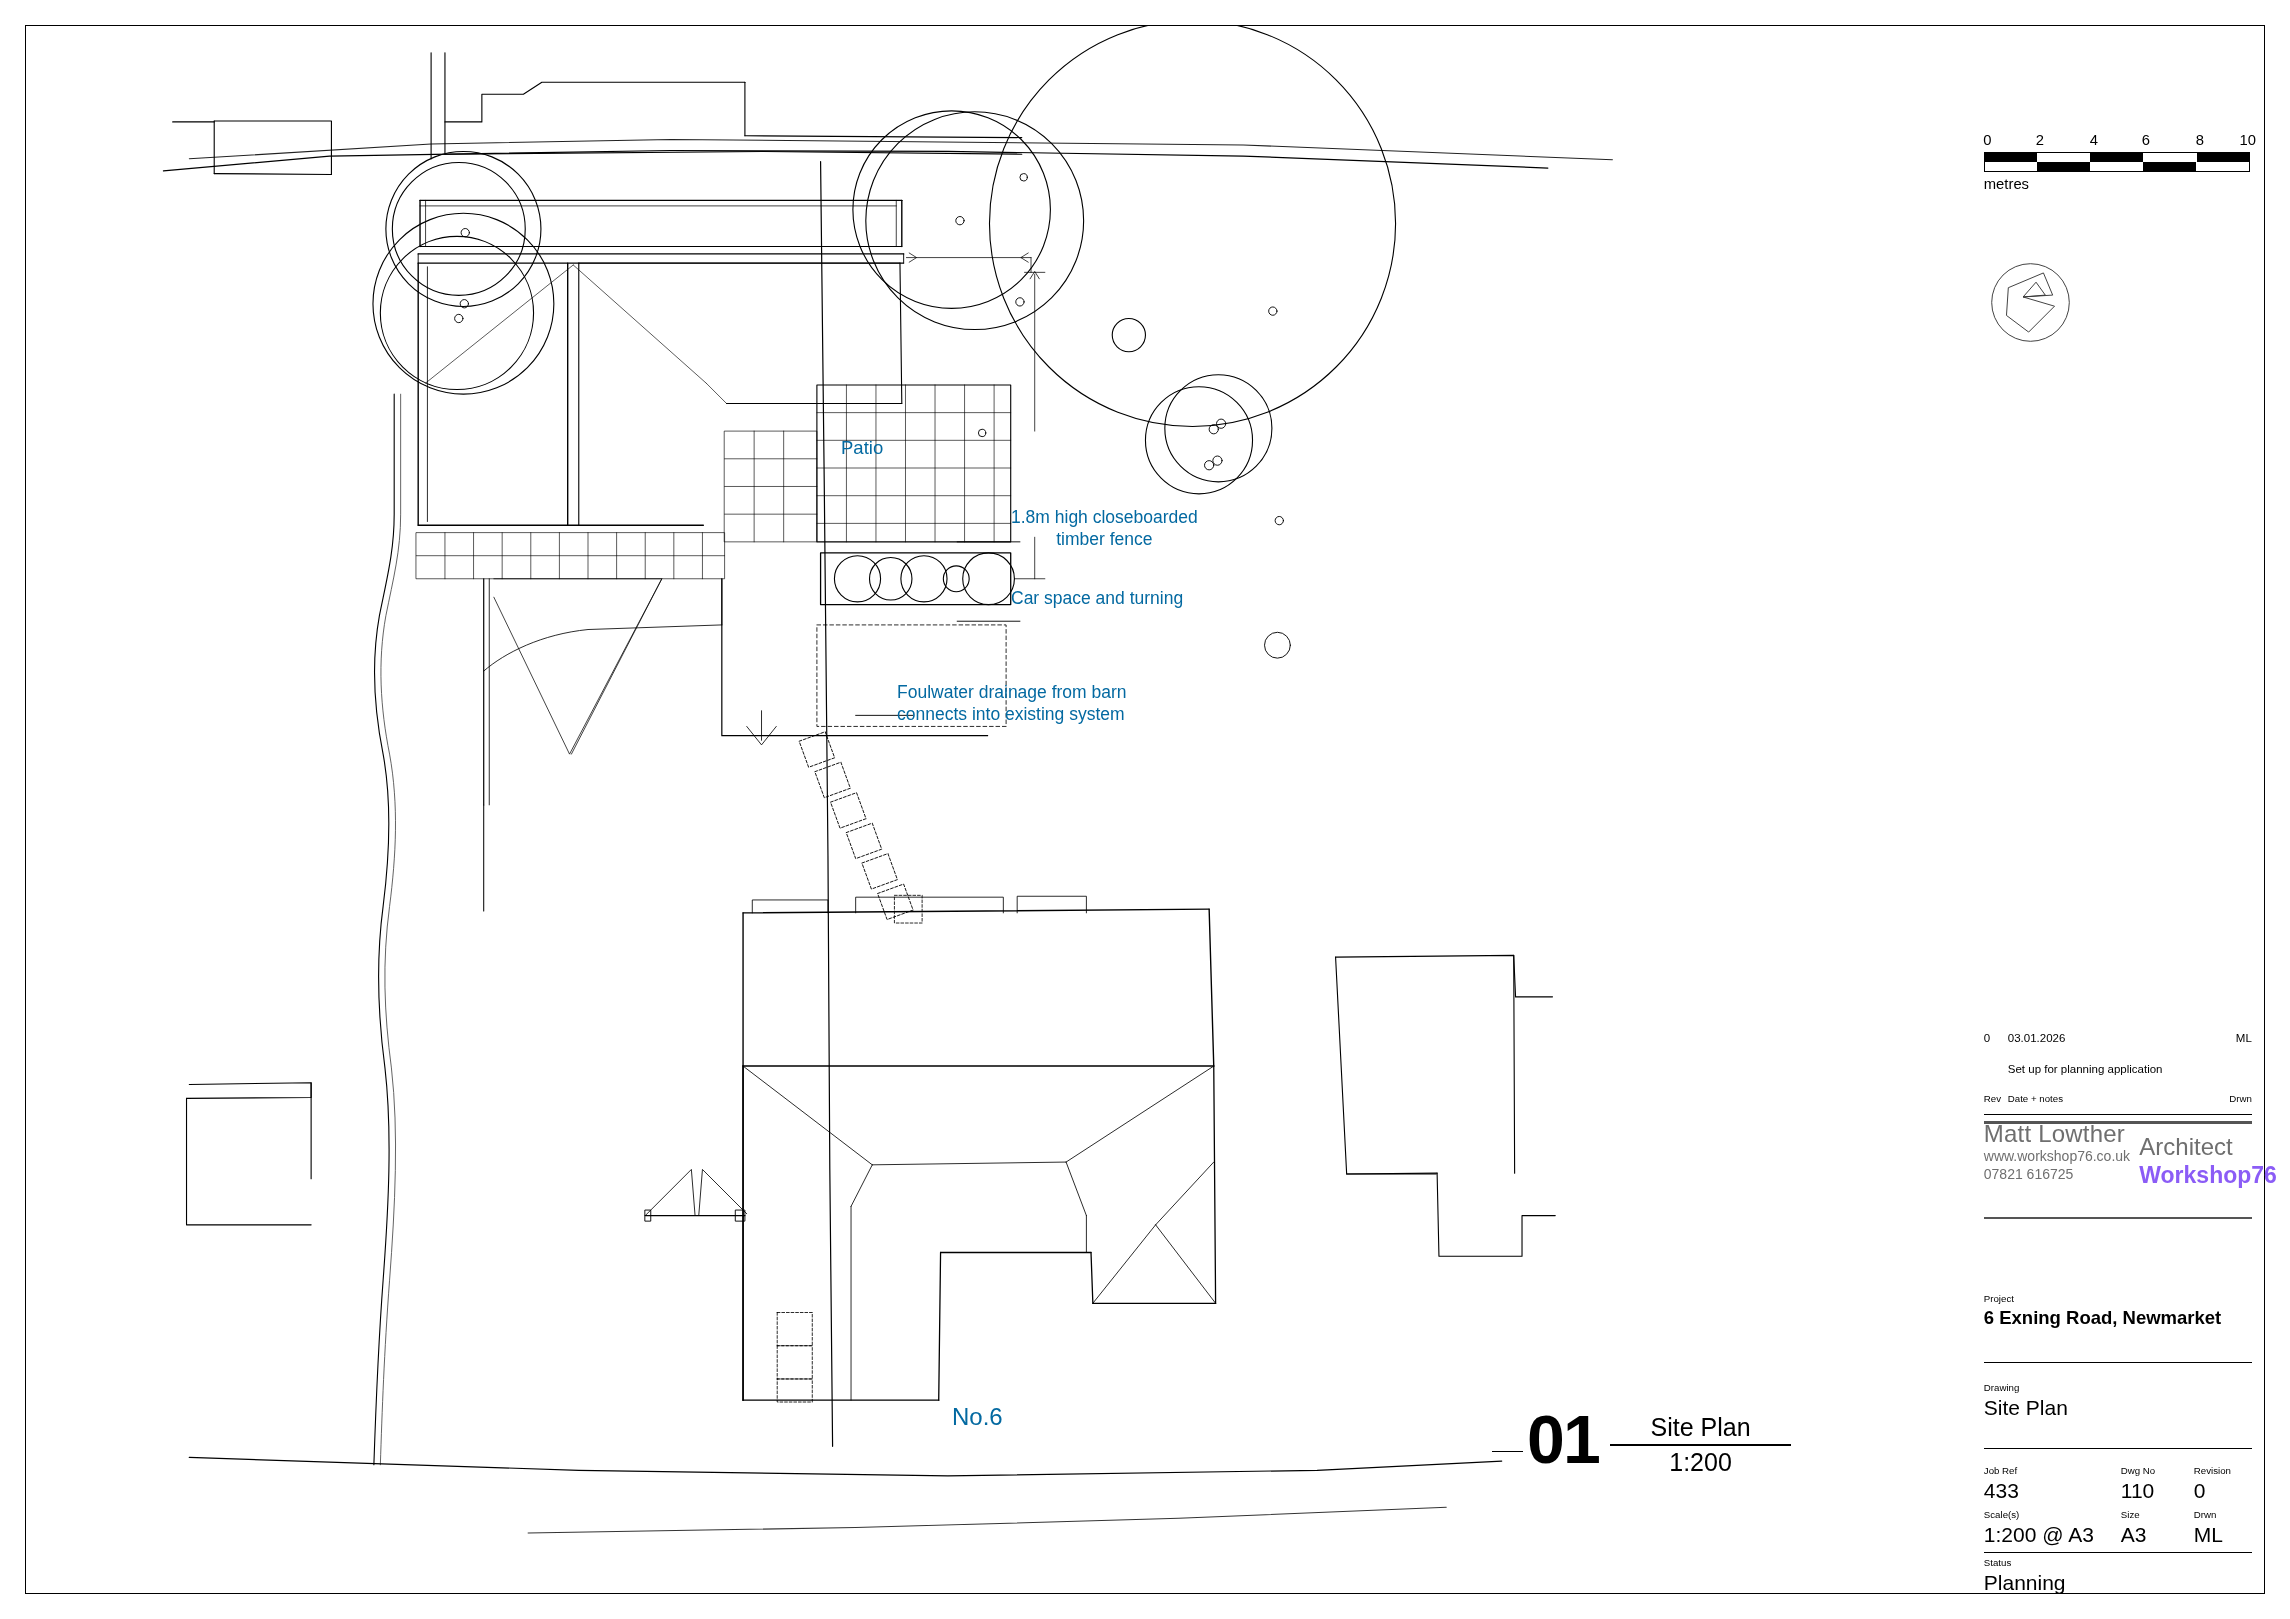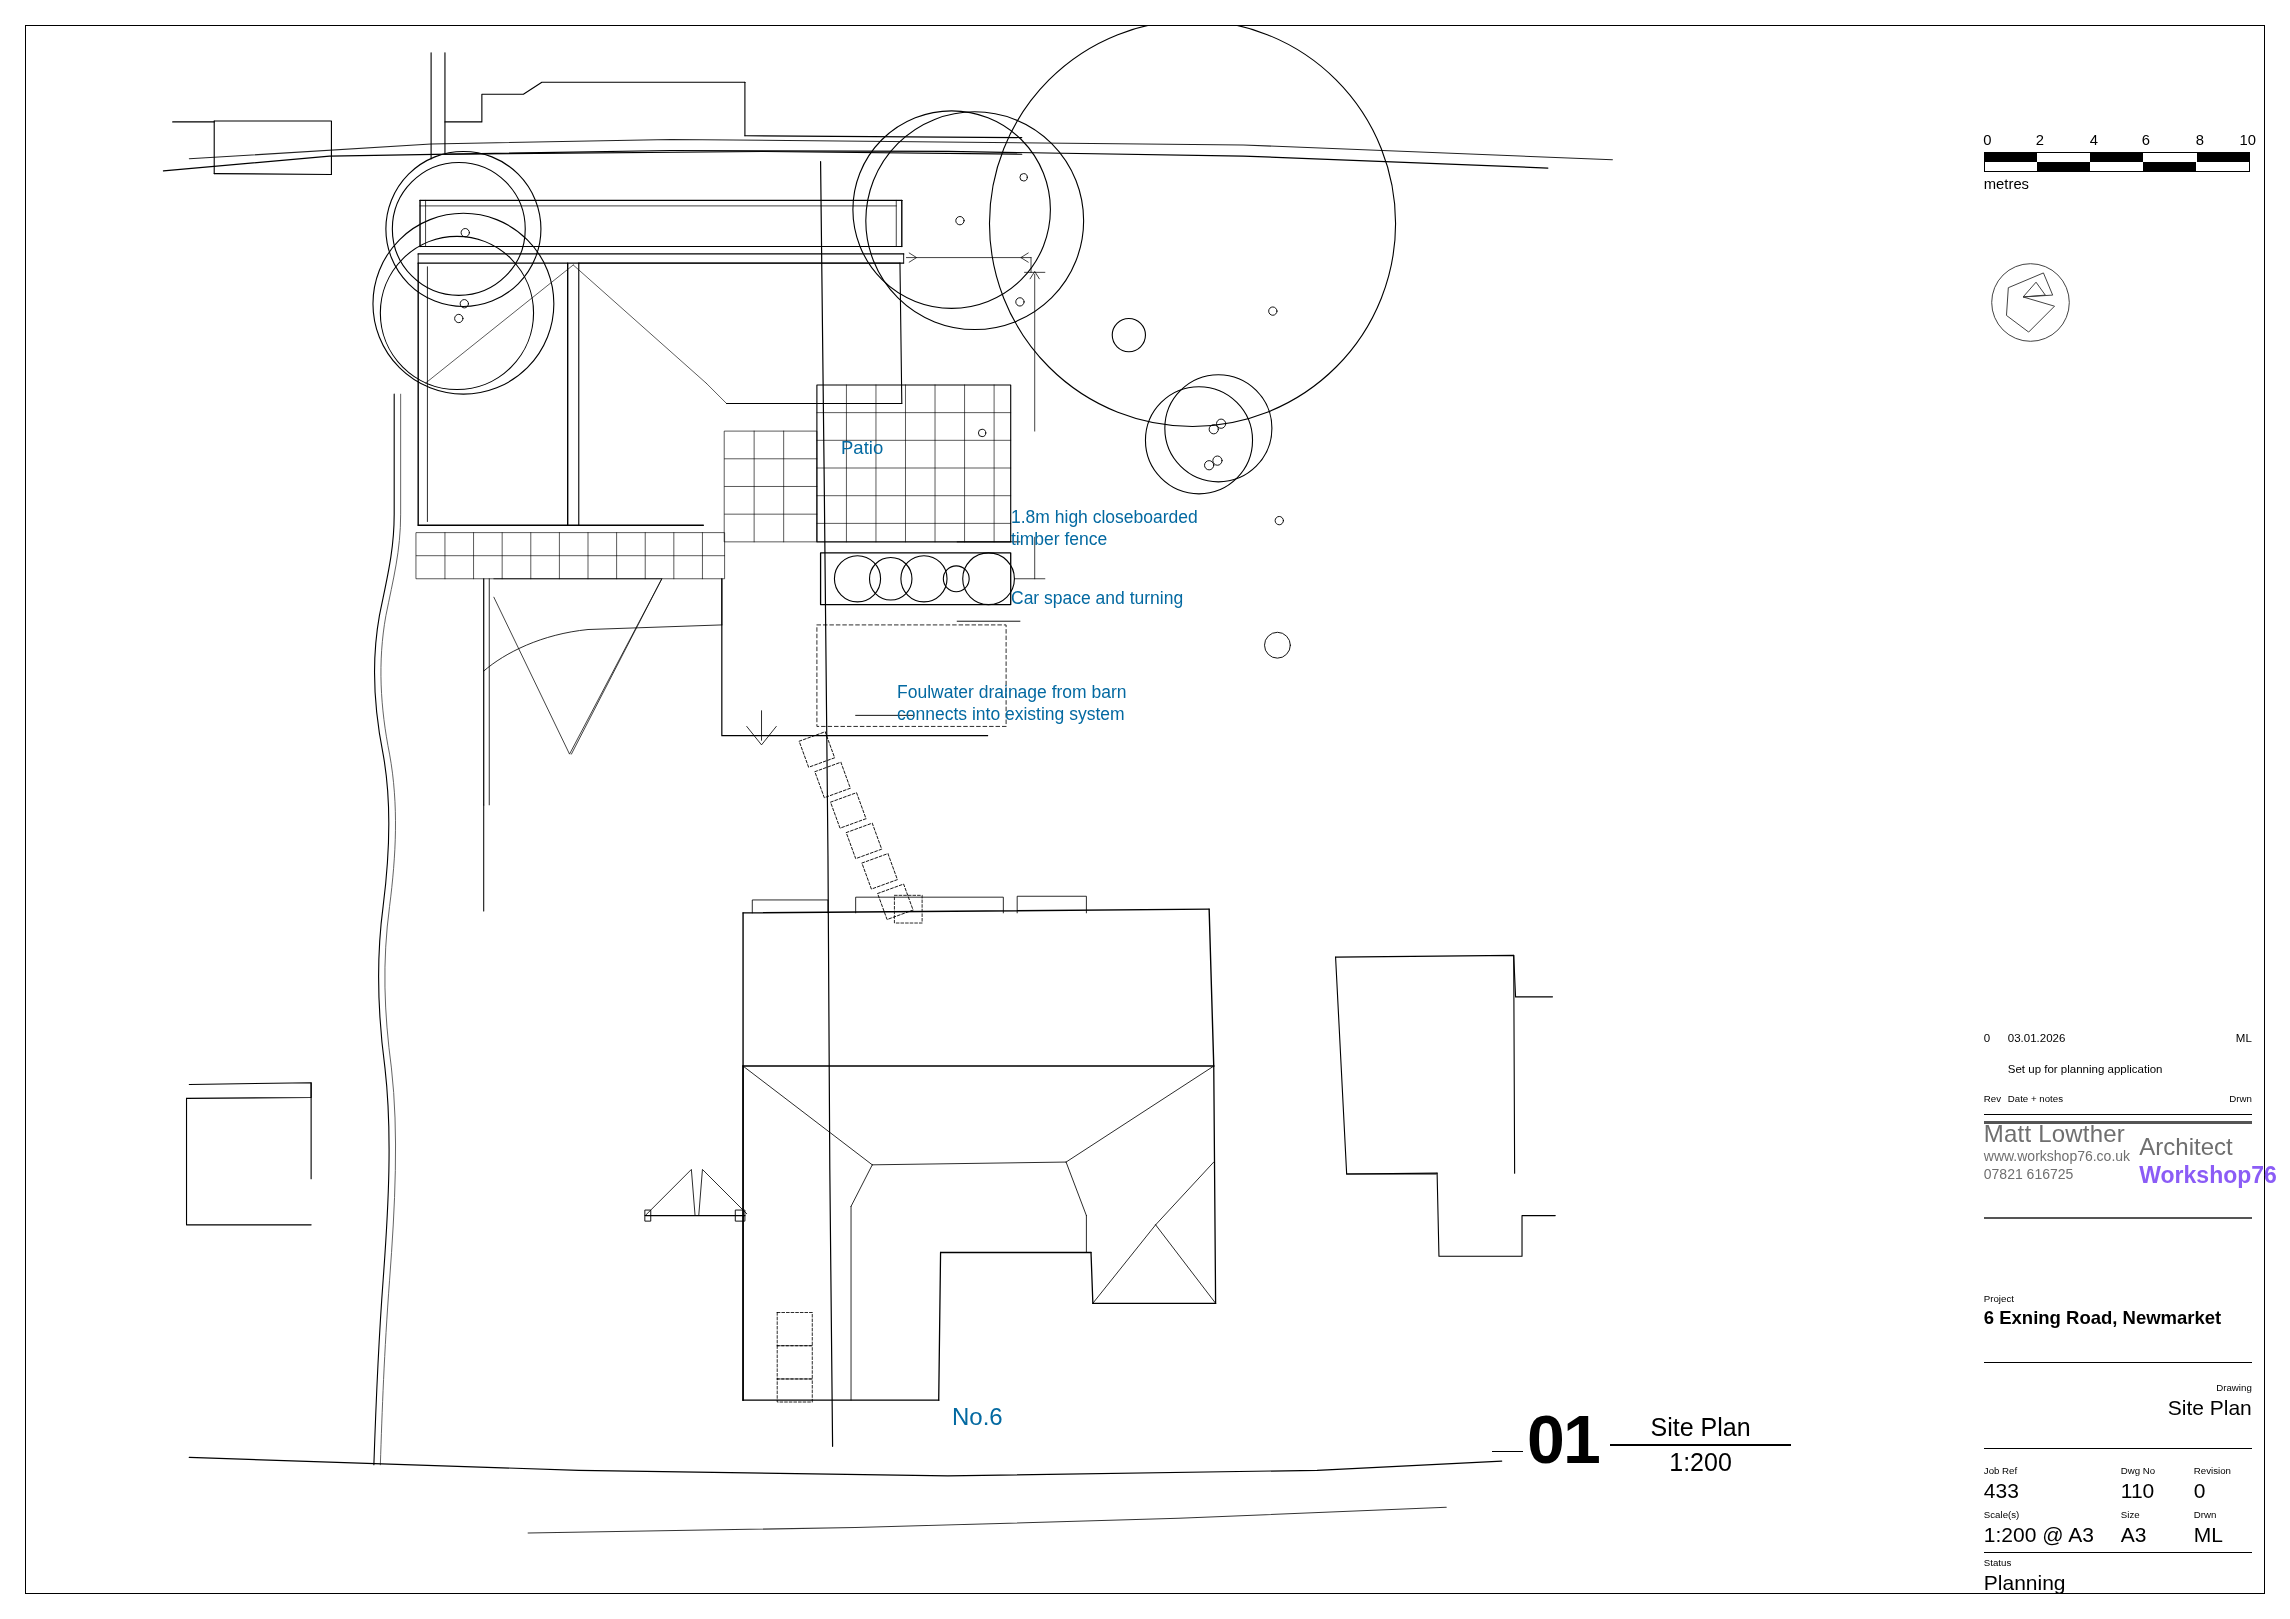--- a/index.html
+++ b/index.html
@@ -46,21 +46,21 @@
 
   
   .ann {
     position: absolute;
     font-family: "Liberation Sans", sans-serif;
     font-size: 17.5px;
     line-height: 22px;
     color: #0369a1;
     white-space: pre;
   }
-  #ann-fence  { left: 1011px; top: 506px; }
+  #ann-fence  { left: 1011px; top: 506px; text-align: center; }
   #ann-car    { left: 1011px; top: 587px; }
   #ann-foul   { left: 897px;  top: 681px; }
   #ann-patio  { left: 841px;  top: 437px; font-size: 18.5px; }
   #ann-no6    { left: 952px; top: 1406px; font-size: 24px; }
 
   
   #dwg-title-block {
     position: absolute;
     left: 1527px;
     top: 1407px;
@@ -238,21 +238,21 @@
     padding-top: 3.7px;
   }
   .tb-value {
     font-size: 21px;
     line-height: 28px;
     color: #000;
   }
   .tb-value.bold { font-weight: bold; font-size: 18.5px; line-height: 26px; }
 
   #f-project  { position: absolute; left: 14.8px; top: 1263px; width: 268px; }
-  #f-drawing  { position: absolute; left: 14.8px; top: 1352px; width: 268px; text-align: right; }
+  #f-drawing  { position: absolute; left: 14.8px; top: 1352px; width: 268px; }
   #f-refs     { position: absolute; left: 14.8px; top: 1435px; width: 268px; }
   #f-status   { position: absolute; left: 14.8px; top: 1527px; width: 268px; }
 
   .refs-grid {
     position: relative;
     height: 42px;
   }
   .refs-col-a { position: absolute; left: 0;    width: 134px; }
   .refs-col-b { position: absolute; left: 137px; width: 72px; }
   .refs-col-c { position: absolute; left: 210px; width: 57px; }

